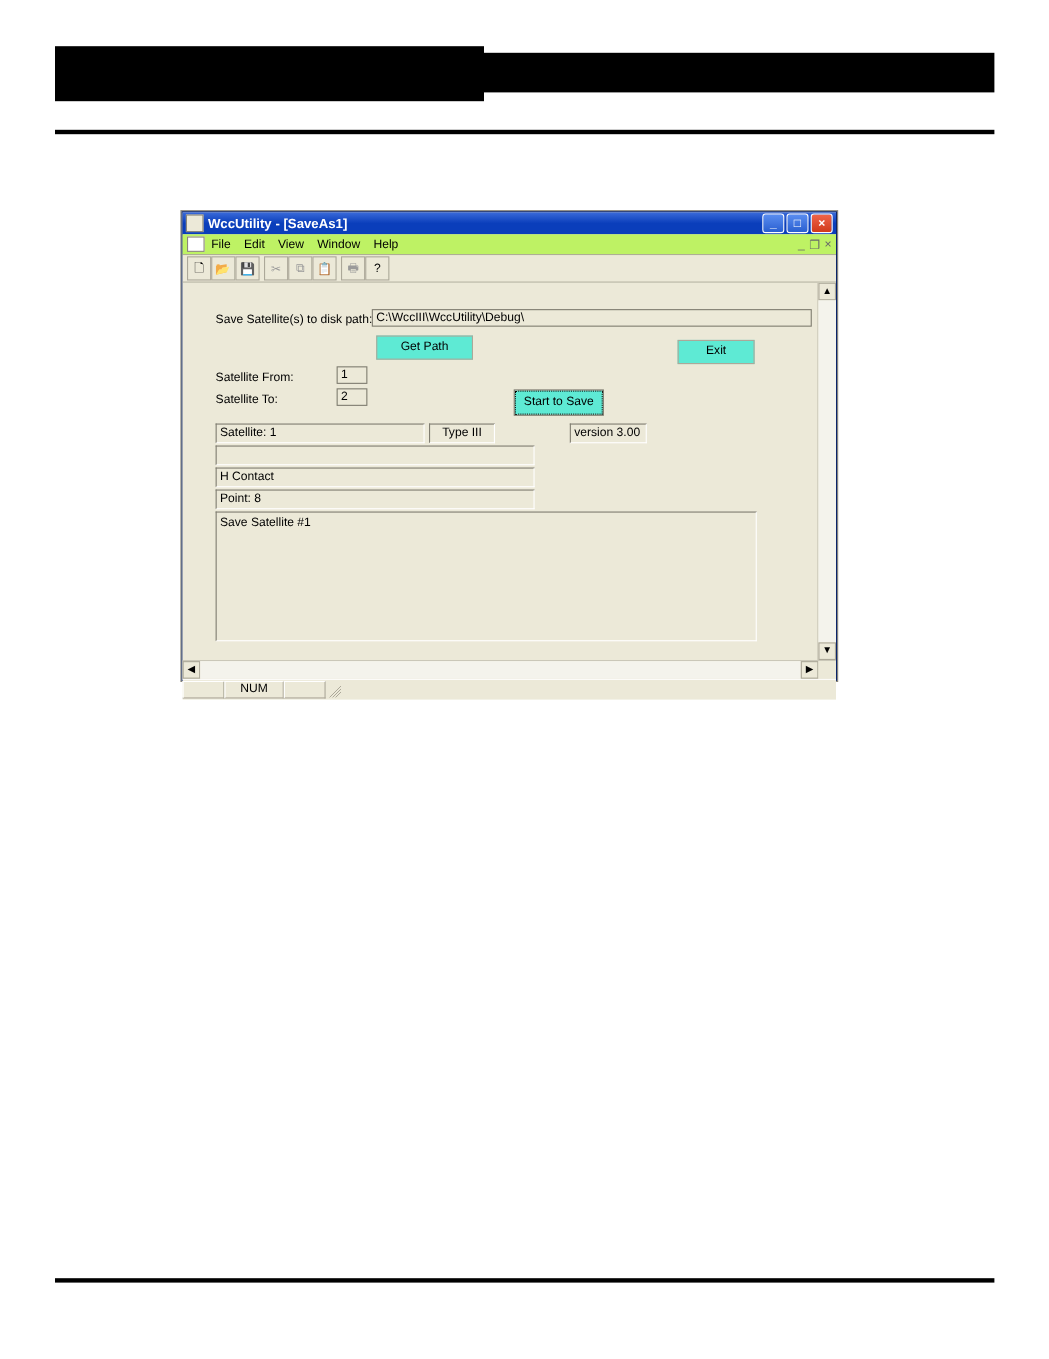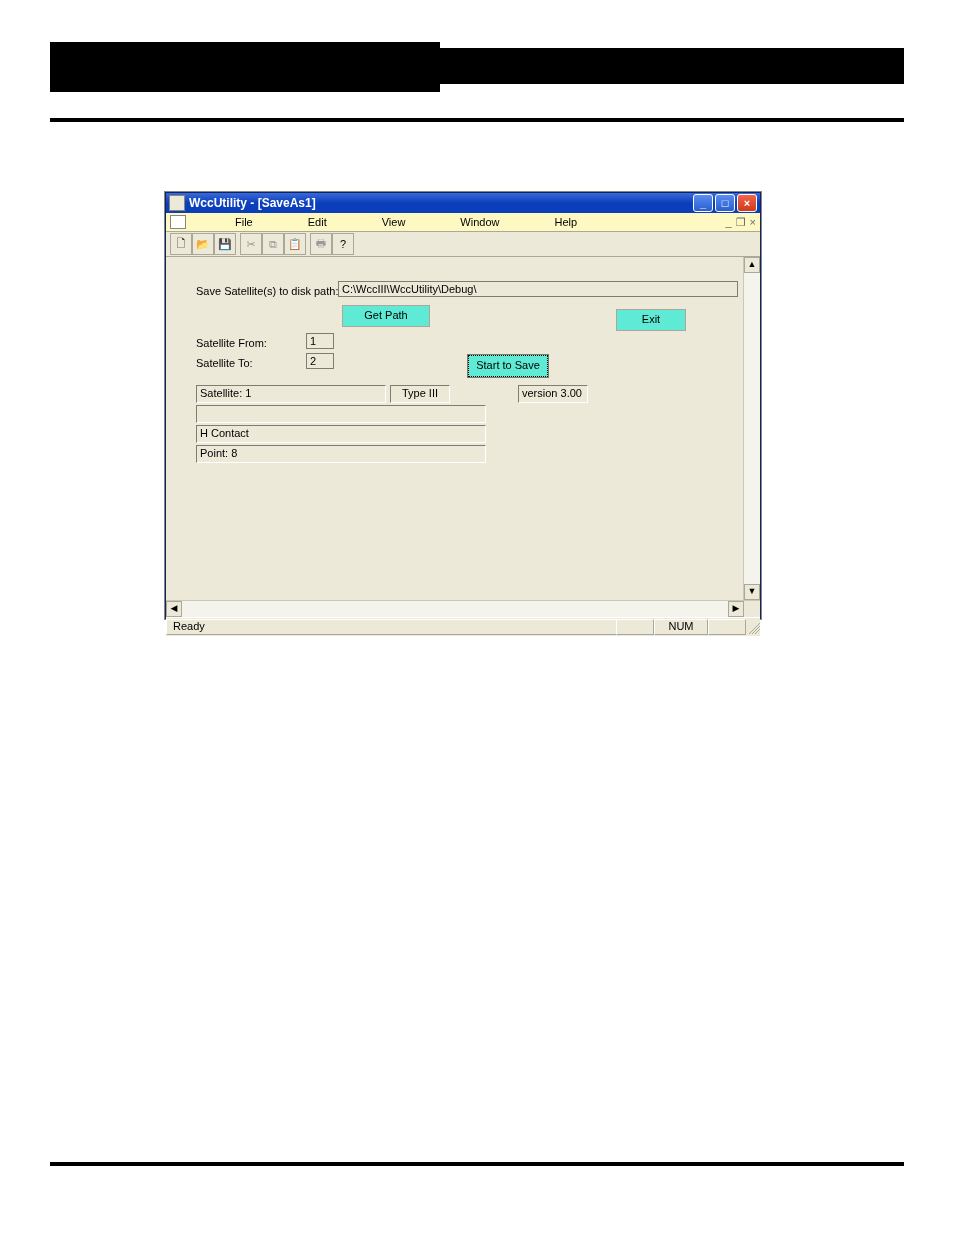--- a/index.html
+++ b/index.html
@@ -92,26 +92,25 @@
     color: #fff;
     font-size: 11px;
     font-weight: bold;
   }
   .winbtn.close {
     background: linear-gradient(#f0644a, #d03a1a);
   }
 
   .menubar {
     height: 18px;
-    background: #fef9c3;
+    background: #bef264;
     border-bottom: 1px solid #aca899;
     display: flex;
     align-items: center;
     padding-left: 4px;
-    gap: 43px;
   }
   .menubar .doc-icon {
     width: 14px;
     height: 12px;
     border: 1px solid #8a867a;
     background: #fff;
     margin-right: 6px;
   }
   .menubar .mitem {
     margin-right: 12px;
@@ -351,36 +350,38 @@
 
     <div class="sunken-box" style="left:30px; top:128px; width:190px; height:18px; padding-left:3px; line-height:15px;">Satellite: 1</div>
     <div class="sunken-box" style="left:224px; top:128px; width:60px; height:18px; text-align:center; line-height:15px;">Type III</div>
     <div class="sunken-box" style="left:352px; top:128px; width:70px; height:18px; padding-left:3px; line-height:15px;">version 3.00</div>
 
     <div class="sunken-box" style="left:30px; top:148px; width:290px; height:18px;"></div>
 
     <div class="sunken-box" style="left:30px; top:168px; width:290px; height:18px; padding-left:3px; line-height:15px;">H Contact</div>
     <div class="sunken-box" style="left:30px; top:188px; width:290px; height:18px; padding-left:3px; line-height:15px;">Point: 8</div>
 
+    <div class="sunken-box" style="left:30px; top:208px; width:492px; height:118px; padding:3px; font-size:11px;">
+      <span>Save Satellite #1</span>
+    </div>
 
     <div class="vscroll">
       <div class="arrow">▲</div>
       <div class="track"></div>
       <div class="arrow down">▼</div>
     </div>
   </div>
 
   <div class="hscroll">
     <div class="arrow">◀</div>
     <div class="track"></div>
     <div class="arrow">▶</div>
     <div class="corner"></div>
   </div>
 
   <div class="statusbar">
-    <div class="pane ready">Ready</div>
     <div class="pane" style="width:24px;"></div>
     <div class="pane num-pane">NUM</div>
     <div class="pane" style="width:24px;"></div>
     <div class="grip"></div>
   </div>
 
 </div>
 
 </body></html>

